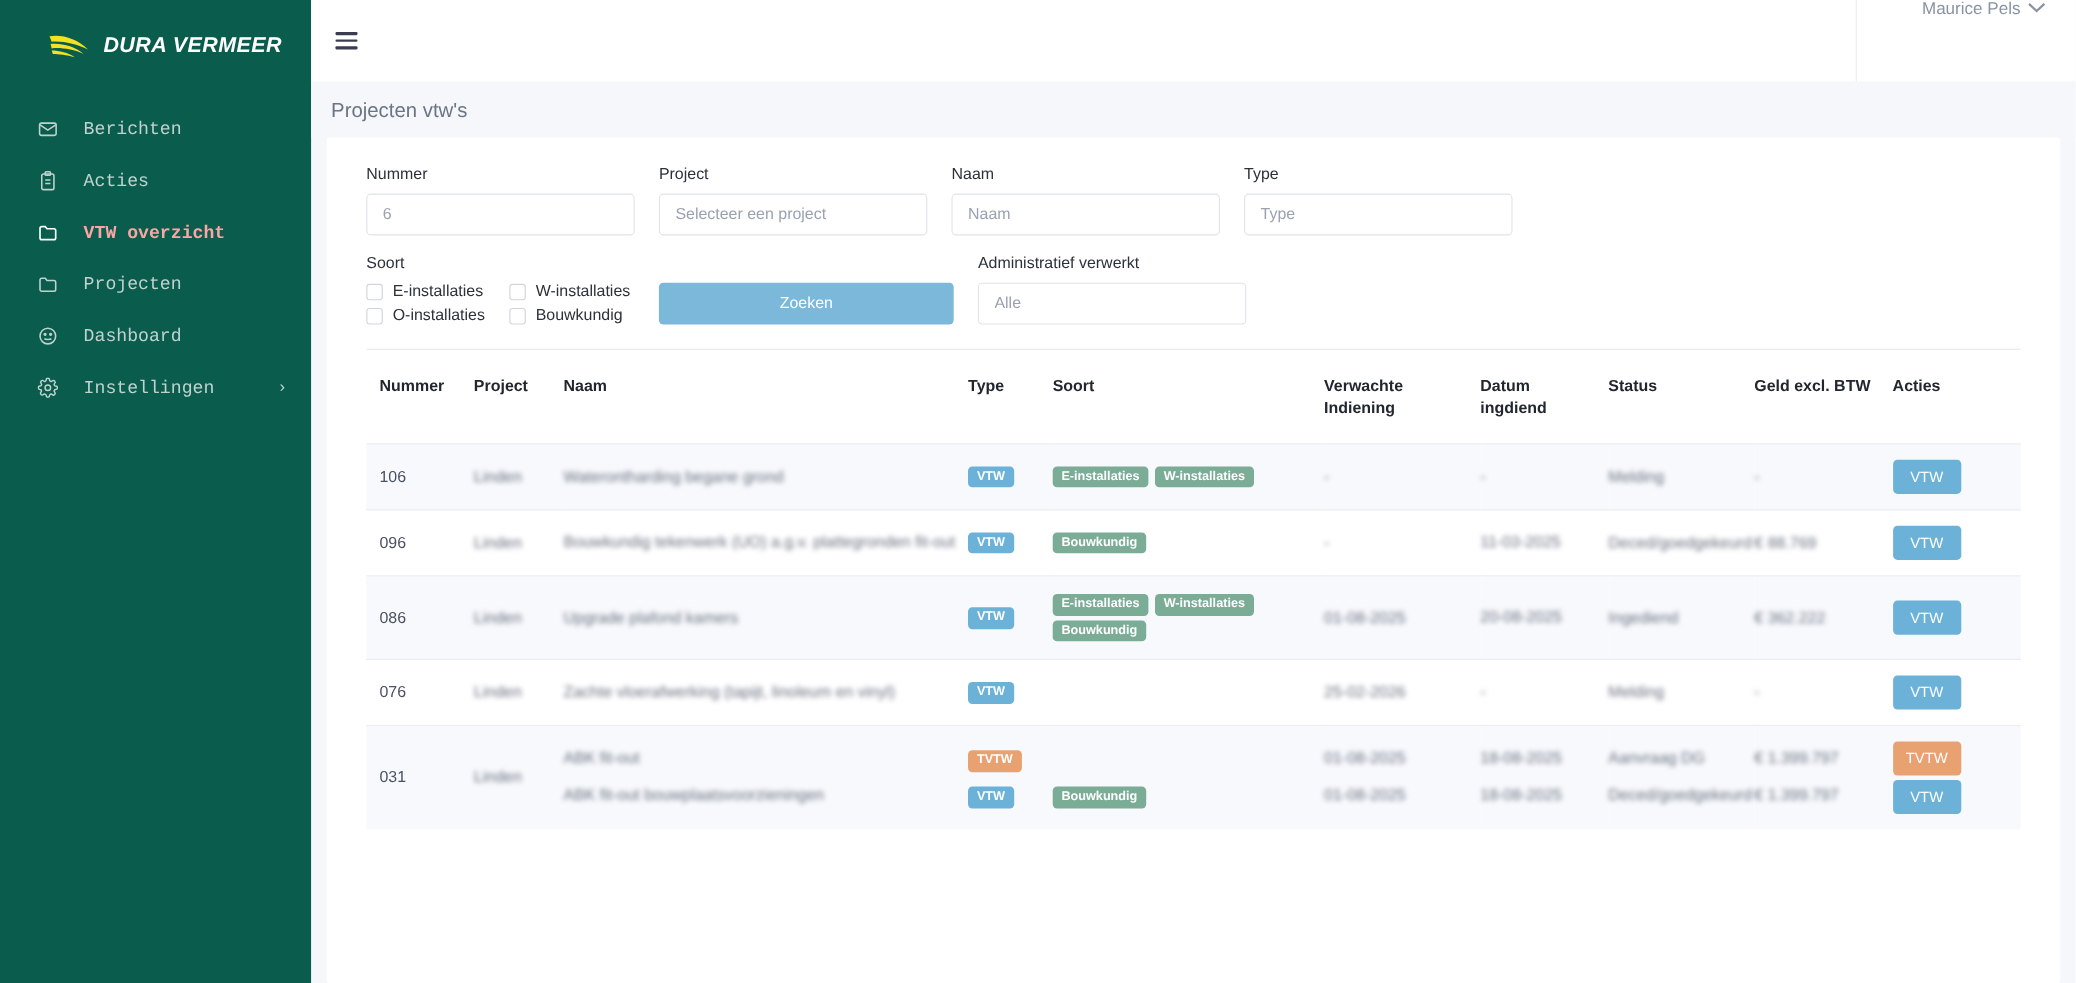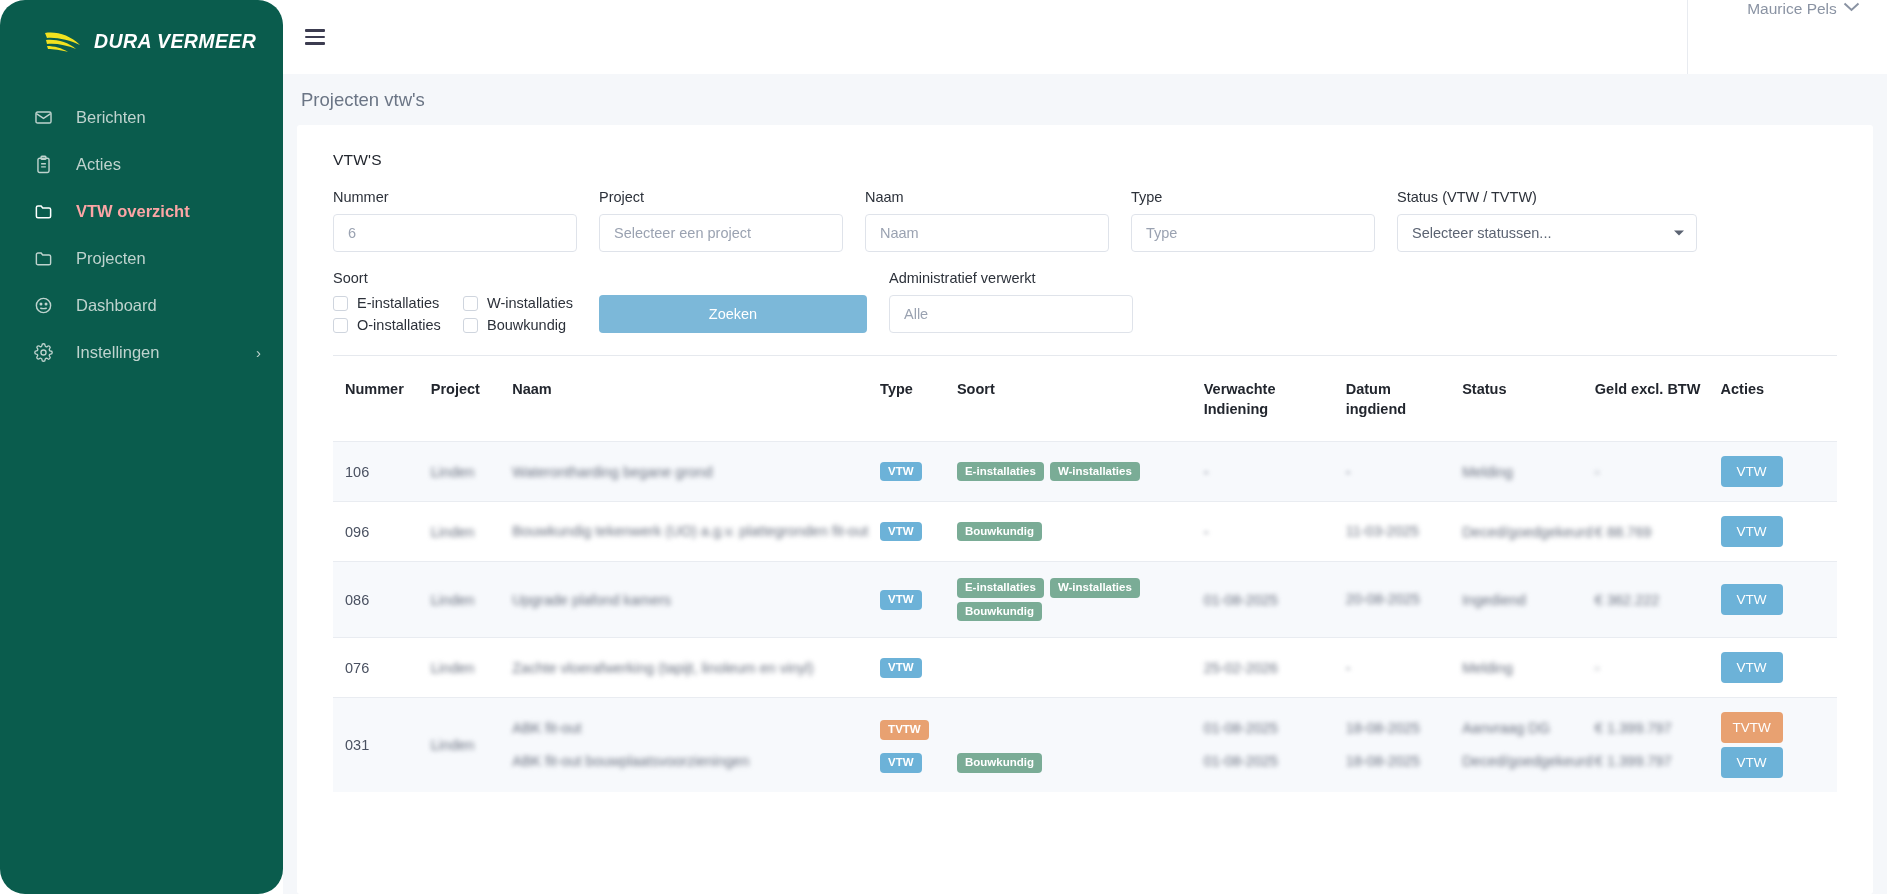--- a/index.html
+++ b/index.html
@@ -13,26 +13,25 @@
     -webkit-font-smoothing: antialiased;
   }
   .app { display: flex; width: 1887px; height: 894px; }
 
   
   .sidebar {
     width: 283px; min-width: 283px; height: 894px;
     background: #0a5c4d;
     display: flex; flex-direction: column;
     padding-top: 14px;
-    border-radius: 25px;
   }
   .brand { display: flex; align-items: center; gap: 10px; padding: 14px 0 14px 44px; }
   .brand-mark { width: 40px; height: 26px; position: relative; flex: 0 0 auto; }
   .brand-text { color: #ffffff; font-size: 19.5px; font-weight: 700; font-style: italic; letter-spacing: 0.4px; white-space: nowrap; }
-  .nav { margin-top: 26px; display: flex; flex-direction: column; }
+  .nav { margin-top: 26px; display: flex; flex-direction: column; font-family: Liberation Mono, monospace; }
   .nav-item {
     display: flex; align-items: center; gap: 22px;
     height: 47px; padding-left: 32px; padding-right: 22px;
     color: #bfd3ce; font-size: 16.5px; cursor: pointer; text-decoration: none;
   }
   .nav-item .ico { width: 22px; height: 22px; display: flex; align-items: center; justify-content: center; flex: 0 0 auto; }
   .nav-item.active { color: #fca5a5; font-weight: 700; text-align: center; }
   .nav-item.active .ico svg { stroke: #ffffff; }
   .nav-label { white-space: nowrap; }
   .nav-chevron { margin-left: auto; font-size: 15px; color: #bfd3ce; line-height: 1; }
@@ -247,45 +246,37 @@
           </svg>
         </span>
       </div>
     </header>
 
     <div class="page-title-bar">
       <span class="page-title">Projecten vtw's</span>
     </div>
 
     <div class="card">
-      <div class="card-heading">VTW'S</div>
 
       <div class="filter-row">
         <div class="filter-col">
           <label class="filter-label">Nummer</label>
           <input class="field value-gray" type="text" value="6" placeholder="Nummer" style="">
         </div>
         <div class="filter-col">
           <label class="filter-label">Project</label>
           <input class="field" type="text" placeholder="Selecteer een project" style="">
         </div>
         <div class="filter-col">
           <label class="filter-label">Naam</label>
           <input class="field" type="text" placeholder="Naam" style="">
         </div>
         <div class="filter-col">
           <label class="filter-label">Type</label>
           <input class="field" type="text" placeholder="Type" style="">
-        </div>
-        <div class="filter-col" style="width:300px;margin-right:0;">
-          <label class="filter-label">Status (VTW / TVTW)</label>
-          <div class="select-field">
-            <span>Selecteer statussen...</span>
-            <span class="select-caret"></span>
-          </div>
         </div>
       </div>
 
       <div class="filter-row" style="margin-top:18px;">
         <div class="filter-col">
           <label class="filter-label">Soort</label>
           <div class="soort-box">
             <label class="cb-wrap">
               <span class="cb"></span>
               <span class="cb-label">E-installaties</span>

